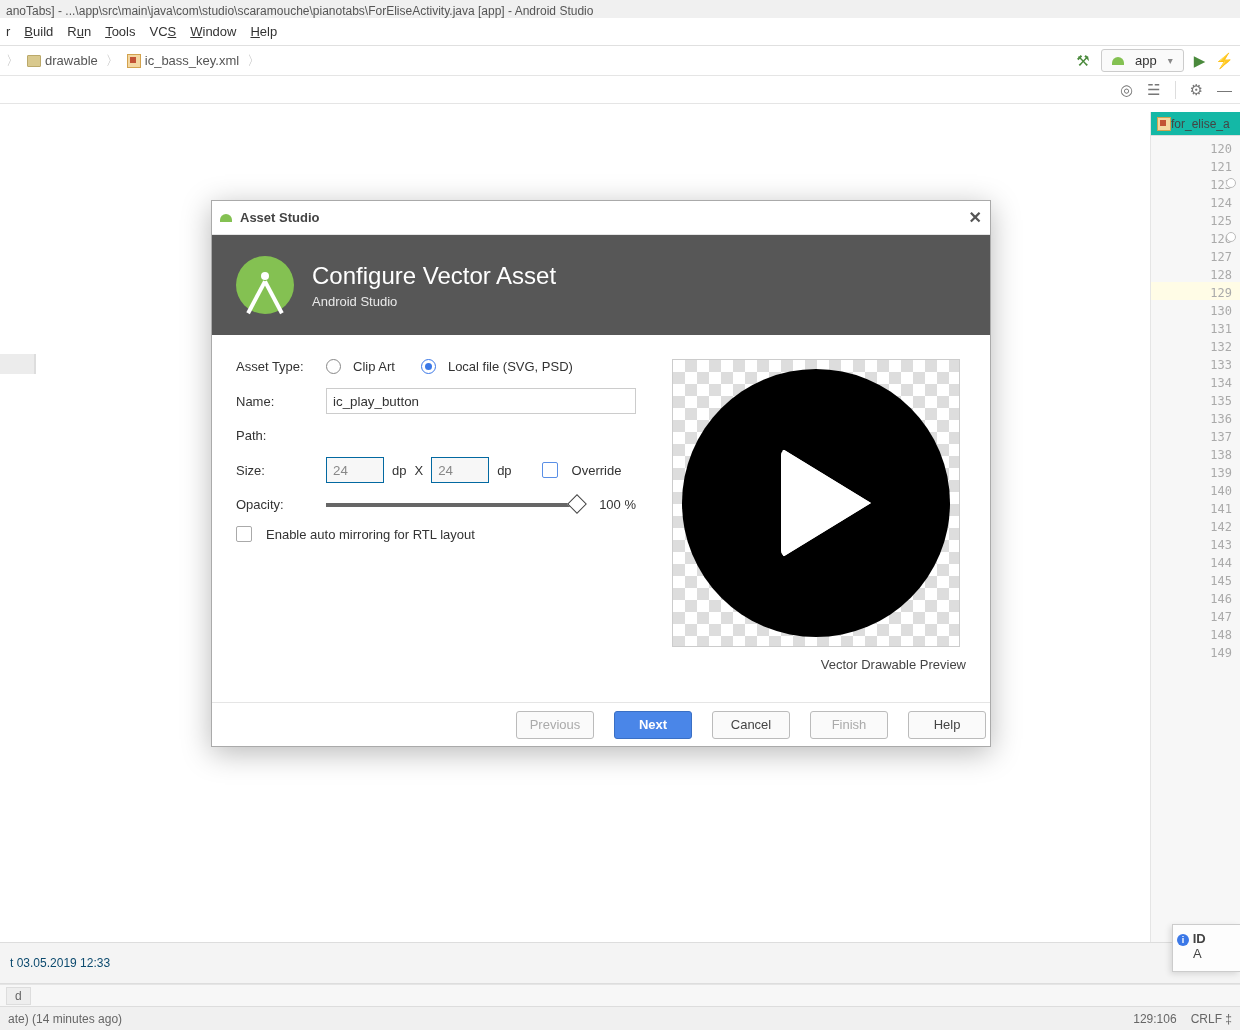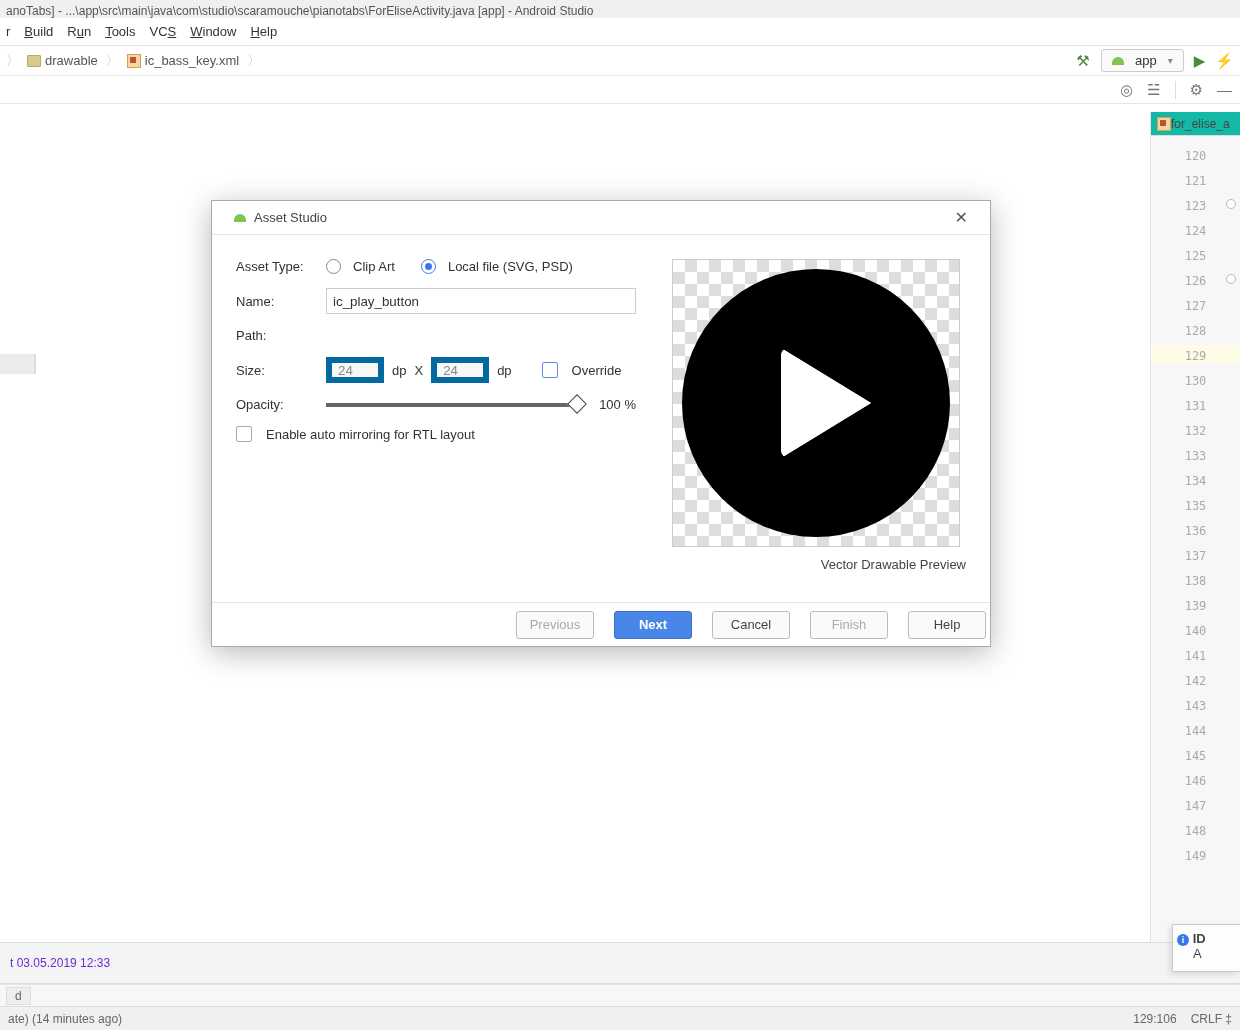--- a/index.html
+++ b/index.html
@@ -165,25 +165,24 @@
     overflow: hidden;
   }
   .line-numbers {
     padding: 2px 0;
   }
   .ln {
     font-family: Consolas, monospace;
     font-size: 12px;
     color: #aaa;
     padding: 1.5px 8px;
-    text-align: center;
+    text-align: right;
     height: 18px;
     line-height: 18px;
     position: relative;
-    margin-top: 7px;
   }
   .ln.hl { background: #fffce6; }
   .ln.gut-dot::after {
     content: '';
     position: absolute;
     right: 4px; top: 4px;
     width: 8px; height: 8px;
     border: 1px solid #bbb;
     border-radius: 50%;
     background: #fff;
@@ -192,21 +191,21 @@
   .bottom-tool {
     position: absolute;
     left: 0; right: 0; bottom: 46px;
     height: 42px;
     background: #f4f4f4;
     border-top: 1px solid #ddd;
     border-bottom: 1px solid #ddd;
     display: flex;
     align-items: center;
     padding: 0 10px;
-    color: #6d28d9;
+    color: #0c4a6e;
     font-size: 12px;
   }
   .status-bar {
     position: absolute;
     left: 0; right: 0; bottom: 0;
     height: 24px;
     background: #f0f0f0;
     border-top: 1px solid #ddd;
     display: flex;
     align-items: center;
@@ -243,23 +242,24 @@
     left: 211px; top: 200px;
     width: 780px;
     background: #fff;
     border: 1px solid #aaa;
     box-shadow: 0 6px 28px rgba(0,0,0,0.28);
   }
   .dlg-title {
     height: 34px;
     display: flex;
     align-items: center;
-    padding: 0 22px;
+    padding: 0 8px;
     background: #fff;
     border-bottom: 1px solid #e5e5e5;
+    font-weight: bold;
   }
   .dlg-title .android-head { margin-right: 8px; }
   .dlg-title .ttext { color: #444; font-size: 13px; }
   .dlg-close {
     margin-left: auto;
     font-size: 16px;
     color: #555;
     cursor: default;
   }
   .dlg-header {
@@ -338,21 +338,21 @@
   .path-wrap { flex: 1; display: flex; border: 1px solid #ccc; height: 28px; }
   .path-wrap input { flex: 1; border: none; padding: 4px 6px; outline: none; }
   .path-browse {
     width: 24px;
     display: flex; align-items: center; justify-content: center;
     color: #888;
     border-left: 1px solid #e5e5e5;
   }
   .size-input {
     width: 58px;
-    border: 6px solid #0369a1;
+    border: 1px solid #0369a1;
     padding: 4px 6px;
     height: 26px;
     color: #888;
     background: #f7f7f7;
   }
   .chkbox {
     width: 16px; height: 16px;
     border: 1.5px solid #5a8fe6;
     border-radius: 2px;
     margin-right: 6px;
@@ -591,20 +591,29 @@
   <div style="padding-left:16px;">A</div>
 </div>
 
 <div class="overlay">
   <div class="dlg-title">
     <span class="android-head"></span>
     <span class="ttext">Asset Studio</span>
     <span class="dlg-close">✕</span>
   </div>
 
+  <div class="dlg-header">
+    <div class="as-logo">
+        <span class="pin"></span>
+      </div>
+    <div>
+      <h1>Configure Vector Asset</h1>
+      <div class="sub">Android Studio</div>
+    </div>
+  </div>
 
   <div class="dlg-body">
     <div class="form-col">
 
       <div class="form-row">
         <span class="form-label">Asset Type:</span>
         <span class="radio"></span>
         <span>Clip Art</span>
         <span style="width:10px"></span>
         <span class="radio sel"></span>

